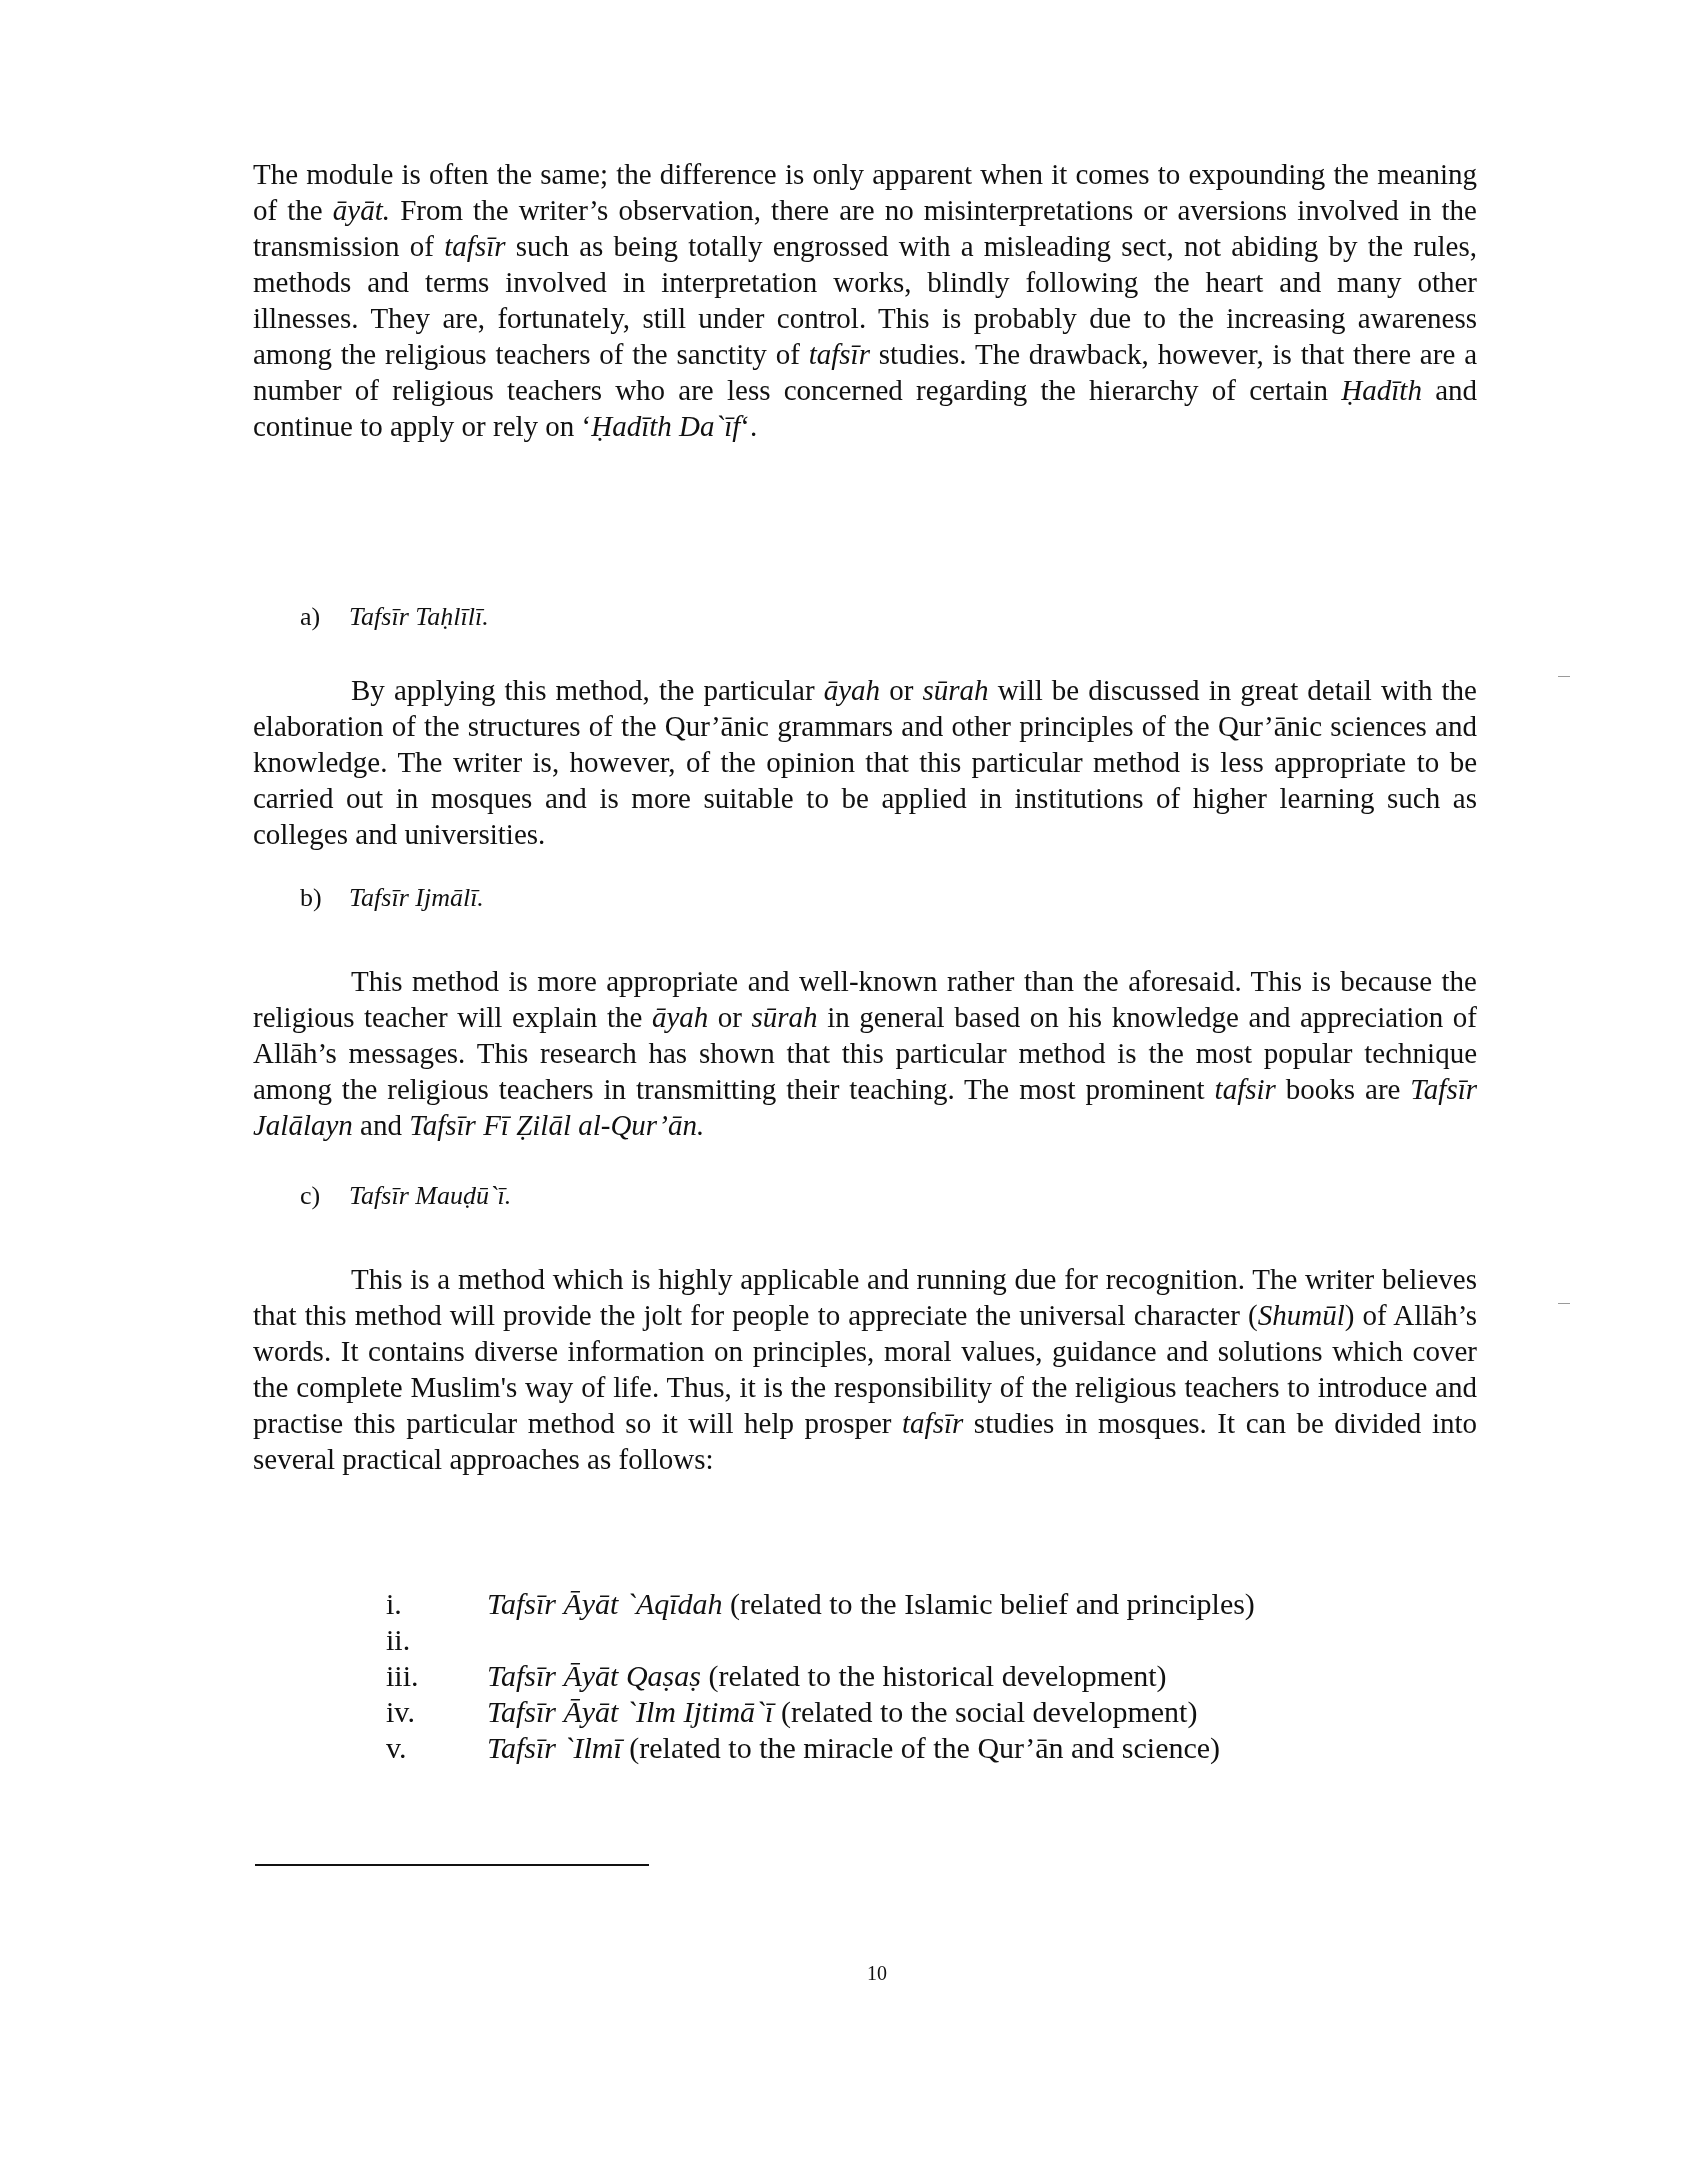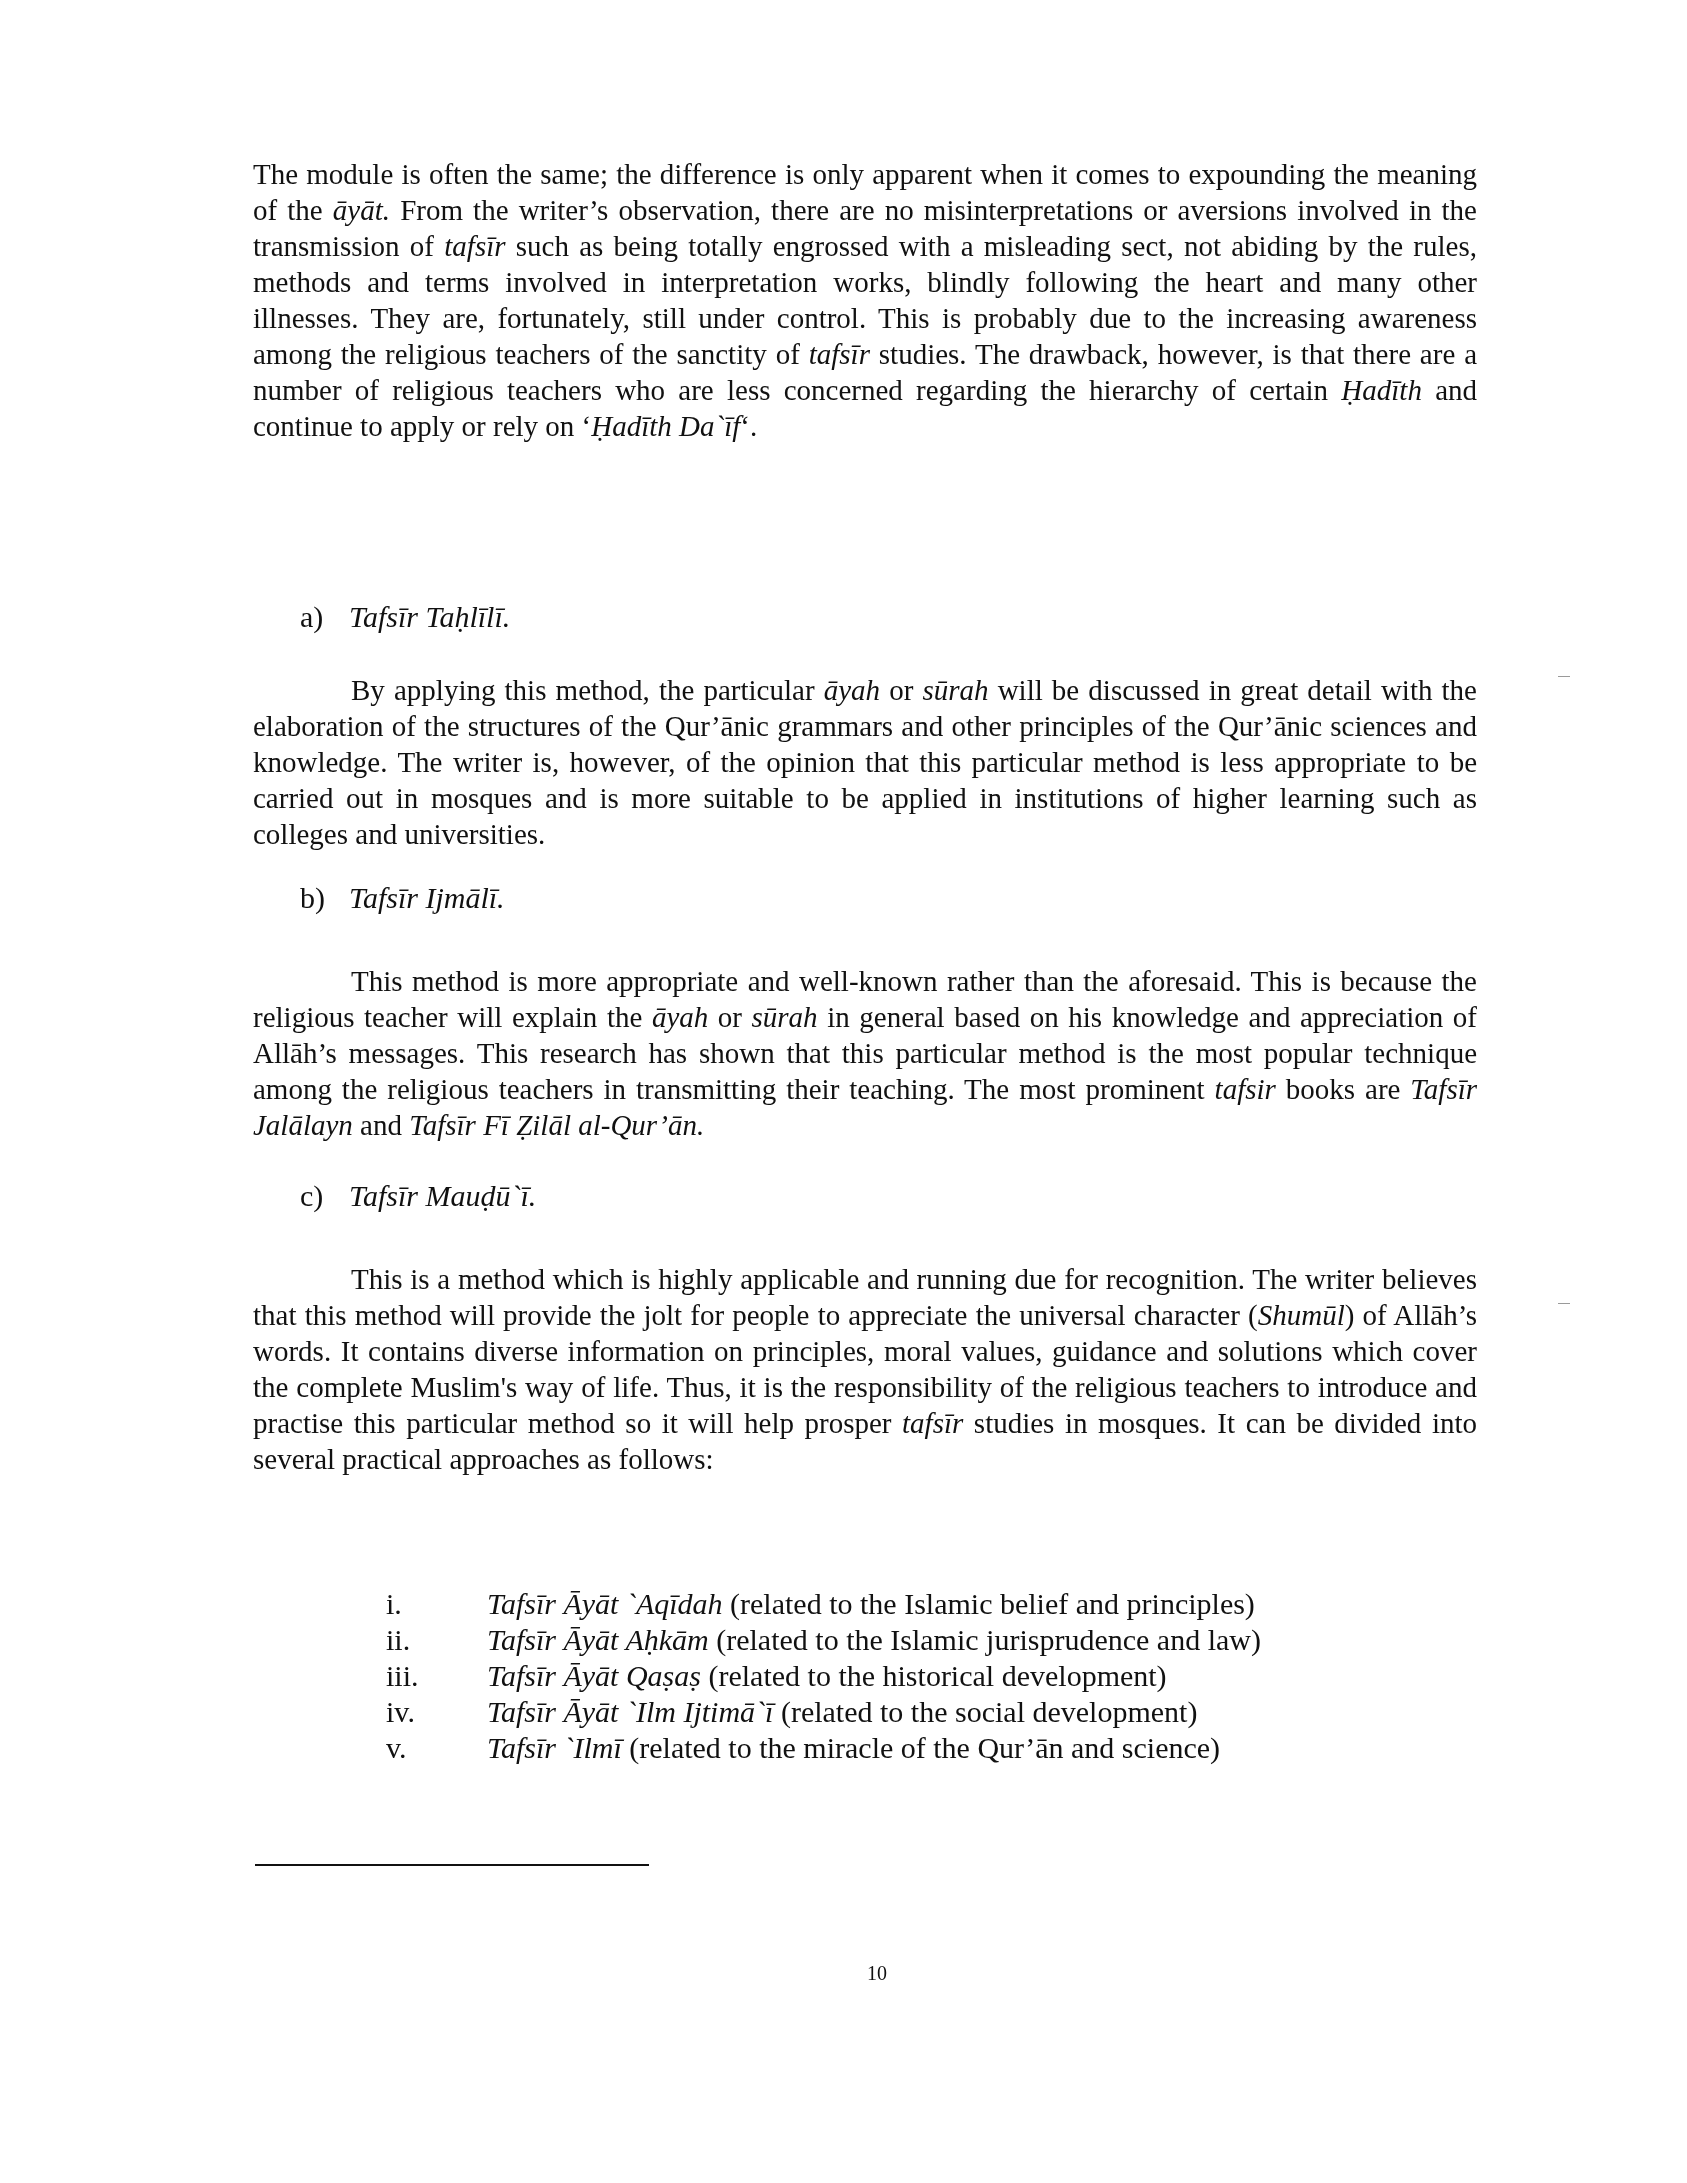--- a/index.html
+++ b/index.html
@@ -26,21 +26,21 @@
       width: 1224px;
       font-size: 29px;
       line-height: 36px;
       text-align: justify;
     }
     .indent { text-indent: 98px; }
     .para-1 { top: 156px; }
     .para-2 { top: 484px; }
     .heading {
       position: absolute;
-      font-size: 30px;
+      font-size: 26px;
       line-height: 36px;
     }
     .heading .marker { display: inline-block; width: 49px; }
     .heading .title { font-style: italic; }
     .h-a { left: 300px; top: 599px; }
     .h-b { left: 300px; top: 880px; }
     .h-c { left: 300px; top: 1178px; }
     .para-a { top: 672px; }
     .para-b { top: 963px; }
     .para-c { top: 1261px; }
@@ -109,21 +109,20 @@
   </div>
   <p class="body-text para-c indent" style="margin:0"><span>This is a method which is highly applicable and running due for recognition. The writer believes that this method will provide the jolt for people to appreciate the universal character (</span><em>Shumūl</em><span>) of Allāh’s words. It contains diverse information on principles, moral values, guidance and solutions which cover the complete Muslim's way of life. Thus, it is the responsibility of the religious teachers to introduce and practise this particular method so it will help prosper </span><em>tafsīr</em><span> studies in mosques. It can be divided into several practical approaches as follows:</span></p>
 
   <div class="list">
     <div class="list-item">
       <span class="num">i.</span>
       <span><span class="term">Tafsīr Āyāt `Aqīdah</span><span> (related to the Islamic belief and principles)</span></span>
     </div>
     <div class="list-item">
       <span class="num">ii.</span>
-      <span><span class="term">Tafsīr Āyāt Aḥkām</span><span> (related to the Islamic jurisprudence and law)</span></span>
     </div>
     <div class="list-item">
       <span class="num">iii.</span>
       <span><span class="term">Tafsīr Āyāt Qaṣaṣ</span><span> (related to the historical development)</span></span>
     </div>
     <div class="list-item">
       <span class="num">iv.</span>
       <span><span class="term">Tafsīr Āyāt `Ilm Ijtimā`ī</span><span> (related to the social development)</span></span>
     </div>
     <div class="list-item">

